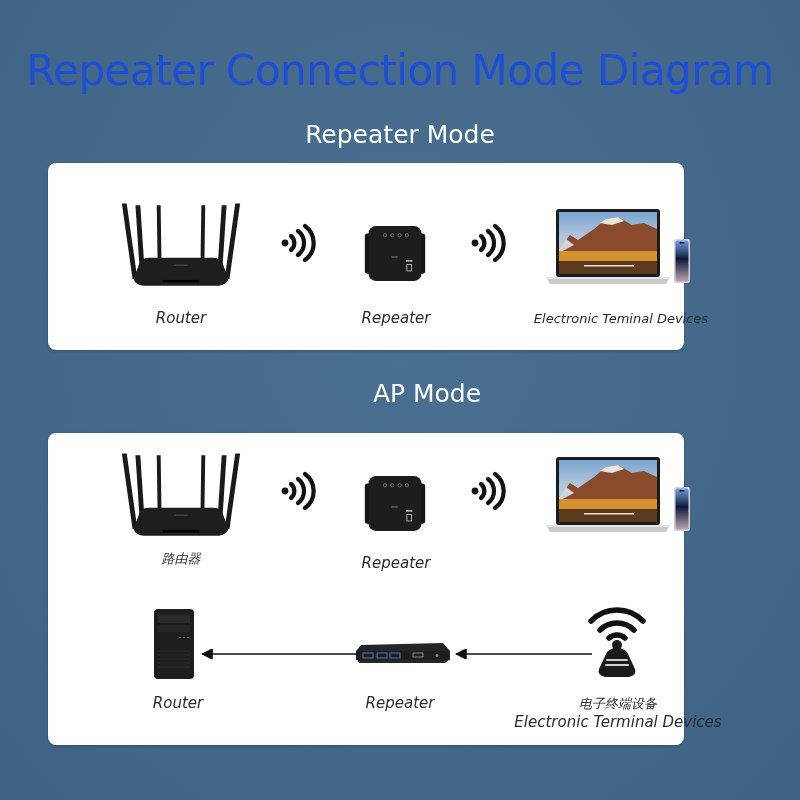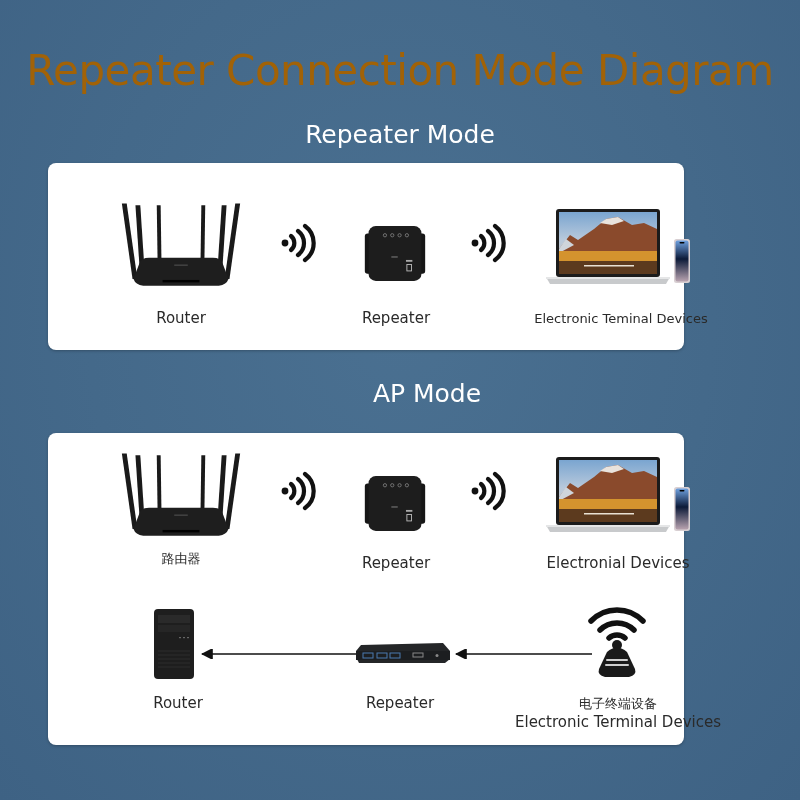--- a/index.html
+++ b/index.html
@@ -5,30 +5,30 @@
   * { box-sizing: border-box; margin: 0; padding: 0; }
   html, body { width: 800px; height: 800px; overflow: hidden; }
   body {
     background: radial-gradient(ellipse at 50% 40%, #4a7091 0%, #44698a 55%, #3e6284 100%);
     font-family: "Liberation Sans", "DejaVu Sans", sans-serif;
     position: relative;
     color: #222;
   }
   .title {
     position: absolute; left: 0; width: 800px; top: 46px;
-    text-align: center; color: #a16207; font-size: 42px; letter-spacing: -0.5px;
+    text-align: center; color: #1d4ed8; font-size: 42px; letter-spacing: -0.5px;
     font-family: "DejaVu Sans", sans-serif; font-weight: normal;
   }
   .section-title {
     position: absolute; left: 0; width: 800px; text-align: center;
     color: #ffffff; font-size: 25px; font-family: "DejaVu Sans", sans-serif;
   }
   .panel {
     position: absolute; left: 48px; width: 636px; background: #ffffff;
-    border-radius: 8px; box-shadow: 0 1px 3px rgba(0,0,0,0.25);
+    border-radius: 8px; box-shadow: 0 1px 3px rgba(0,0,0,0.25); font-style: italic;
   }
   .node { position: absolute; }
   .label {
     position: absolute; text-align: center; font-size: 15px; color: #2a2a2a;
     white-space: nowrap; font-family: "DejaVu Sans", sans-serif;
   }
   .label.small { font-size: 13px; }
   svg { display: block; }
 </style>
 </head>
@@ -211,21 +211,20 @@
     <svg width="36" height="40">
         <use href="#sym-signal"></use>
       </svg>
   </div>
 
   <div class="node" style="left:496px; top:22px;">
     <svg width="150" height="82">
         <use href="#sym-laptop"></use>
       </svg>
   </div>
-  <div class="label" style="left:480px; width:180px; top:121px;">Electronial Devices</div>
 
   <div class="node" style="left:104px; top:174px;">
     <svg width="44" height="74">
         <use href="#sym-tower"></use>
       </svg>
   </div>
 
   <svg class="node" style="left:148px; top:216px;" width="160" height="10">
     <line x1="6" y1="5" x2="160" y2="5" stroke="#111" stroke-width="1.5" marker-start="url(#arrow)"></line>
   </svg>

